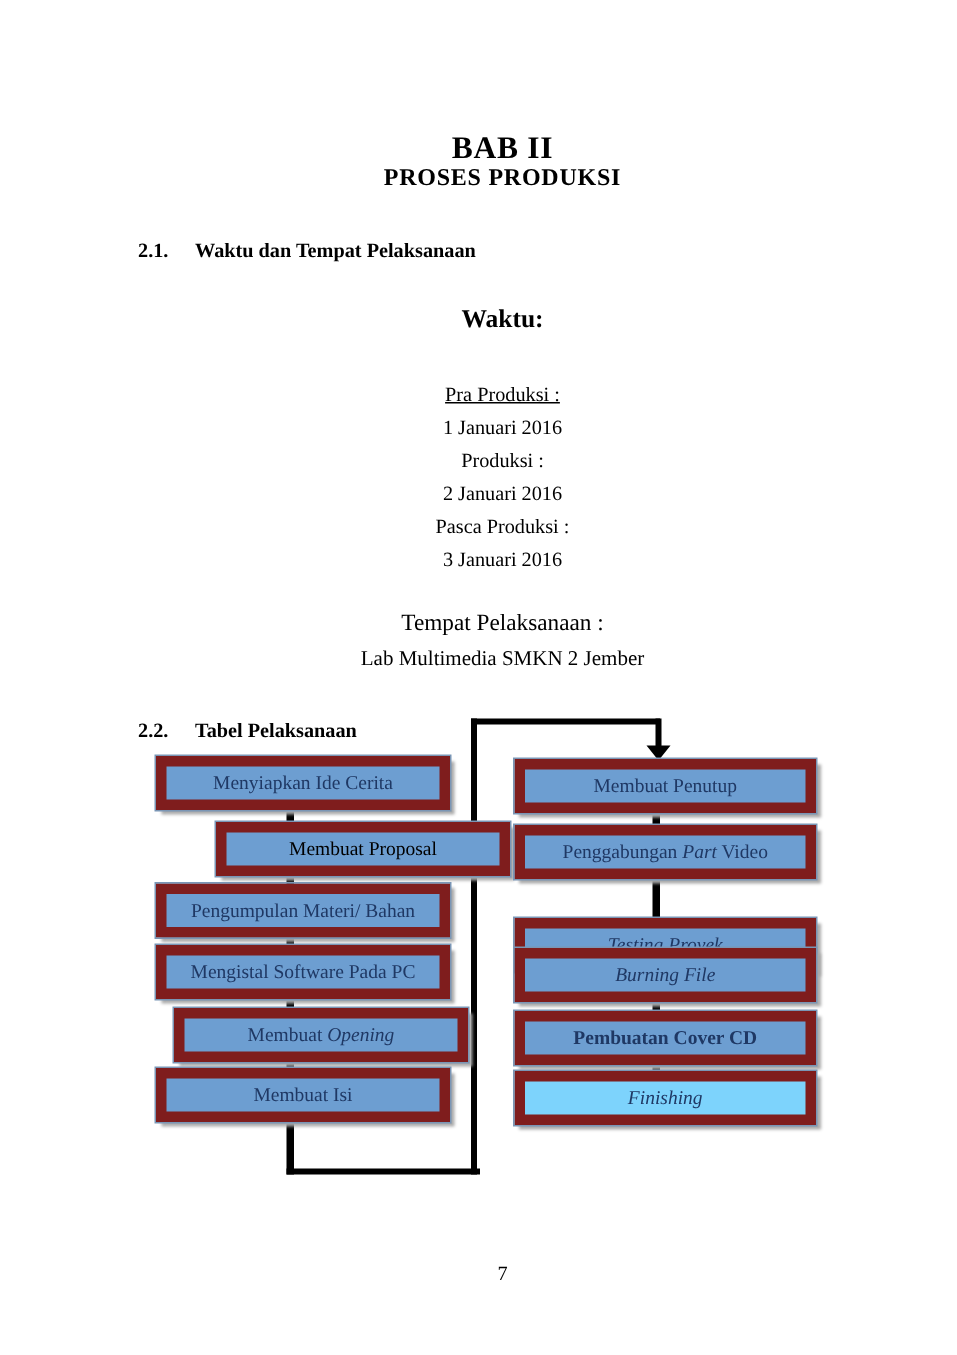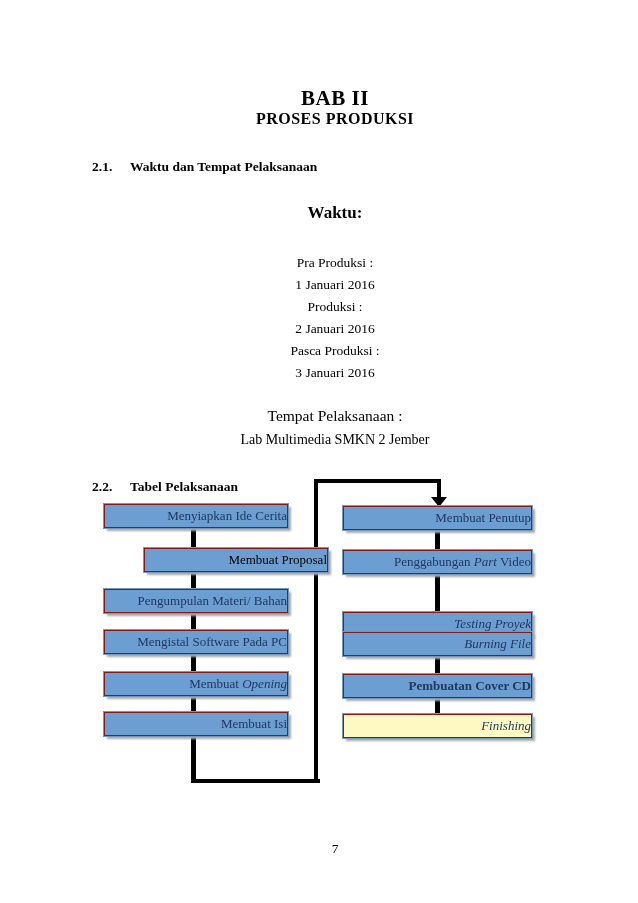--- a/index.html
+++ b/index.html
@@ -20,42 +20,42 @@
   .chapter-subtitle{top:110px;font-size:16px;font-weight:bold;letter-spacing:0.5px;}
   .section-heading{
     position:absolute;left:92px;
     font-size:13.5px;font-weight:bold;
   }
   .section-heading .sec-num{display:inline-block;width:38px;}
   .sec-1{top:159px;}
   .sec-2{top:479px;}
   .waktu-heading{top:203px;font-size:17px;font-weight:bold;}
   .waktu-line{font-size:13.5px;}
-  .wl-0{top:255px;}
+  .wl-0{top:255px;text-decoration:underline;}
   .wl-1{top:277px;}
   .wl-2{top:299px;}
   .wl-3{top:321px;}
   .wl-4{top:343px;}
   .wl-5{top:365px;}
   .tempat-heading{top:407px;font-size:15.5px;font-weight:normal;}
   .tempat-location{top:432px;font-size:14px;}
   .page-number{top:841px;font-size:13.5px;}
 
   
   .flowchart{position:absolute;left:0;top:470px;width:638px;height:330px;}
   .flow-col{position:absolute;}
   #left-col{left:104px;top:34px;width:182px;height:266px;}
   #right-col{left:343px;top:36px;width:187px;height:266px;}
   .flow-box{
     position:absolute;left:0;width:100%;height:22px;
-    line-height:22px;text-align:right;
+    line-height:22px;text-align:center;
     font-size:13px;
     background:#6D9ED1;
     color:#1F3864;
-    border:1px solid #7f1d1d;
+    border:7px solid #7f1d1d;
     outline:1px solid #7a96b5;
     box-shadow:3px 3px 2px #a9a9a9;
     z-index:2;
   }
   .connector{position:absolute;background:#000;z-index:1;}
   .conn-left-v{left:191px;top:47px;width:5px;height:266px;}
   .conn-bottom-h{left:191px;top:309px;width:129px;height:4px;}
   .conn-main-v{left:314px;top:9px;width:4px;height:304px;}
   .conn-top-h{left:314px;top:9px;width:126px;height:4px;}
   .conn-arrow-stem{left:437px;top:9px;width:4px;height:19px;}
@@ -101,28 +101,28 @@
     <div class="connector conn-top-h"></div>
     <div class="connector conn-arrow-stem"></div>
     <div class="arrowhead"></div>
     <div class="connector conn-right-v"></div>
 
     <div class="flow-col" id="left-col">
         <div class="flow-box" style="top: 0px; background: rgb(109, 158, 209); color: rgb(31, 56, 100);"><span>Menyiapkan Ide Cerita</span></div>
         <div class="flow-box" style="top: 44px; background: rgb(109, 158, 209); color: #000000; margin-left: 40px;"><span>Membuat Proposal</span></div>
         <div class="flow-box" style="top: 85px; background: rgb(109, 158, 209); color: rgb(31, 56, 100);"><span>Pengumpulan Materi/ Bahan</span></div>
         <div class="flow-box" style="top: 126px; background: rgb(109, 158, 209); color: rgb(31, 56, 100);"><span>Mengistal Software Pada PC</span></div>
-        <div class="flow-box" style="top: 168px; background: rgb(109, 158, 209); color: rgb(31, 56, 100);"><span>Membuat </span><i>Opening</i></div>
+        <div class="flow-box" style="top: 168px; background: rgb(109, 158, 209); color: rgb(31, 56, 100); margin-left: 12px;"><span>Membuat </span><i>Opening</i></div>
         <div class="flow-box" style="top: 208px; background: rgb(109, 158, 209); color: rgb(31, 56, 100);"><span>Membuat Isi</span></div>
       </div>
     <div class="flow-col" id="right-col">
         <div class="flow-box" style="top: 0px; background: rgb(109, 158, 209); color: rgb(31, 56, 100);"><span>Membuat Penutup</span></div>
         <div class="flow-box" style="top: 44px; background: rgb(109, 158, 209); color: rgb(31, 56, 100);"><span>Penggabungan </span><i>Part</i><span> Video</span></div>
         <div class="flow-box" style="top: 85px; background: rgb(109, 158, 209); color: rgb(31, 56, 100); margin-top: 21px;"><i>Testing Proyek</i></div>
         <div class="flow-box" style="top: 126px; background: rgb(109, 158, 209); color: rgb(31, 56, 100);"><i>Burning File</i></div>
         <div class="flow-box" style="top: 168px; background: rgb(109, 158, 209); color: rgb(31, 56, 100); font-weight: bold;"><span>Pembuatan Cover CD</span></div>
-        <div class="flow-box" style="top: 208px; background: #fef9c3; color: rgb(31, 56, 100);"><i>Finishing</i></div>
+        <div class="flow-box" style="top: 208px; background: #7dd3fc; color: rgb(31, 56, 100);"><i>Finishing</i></div>
       </div>
   </div>
 
   <div class="centered page-number">7</div>
 
 </div>
 
 </body></html>

